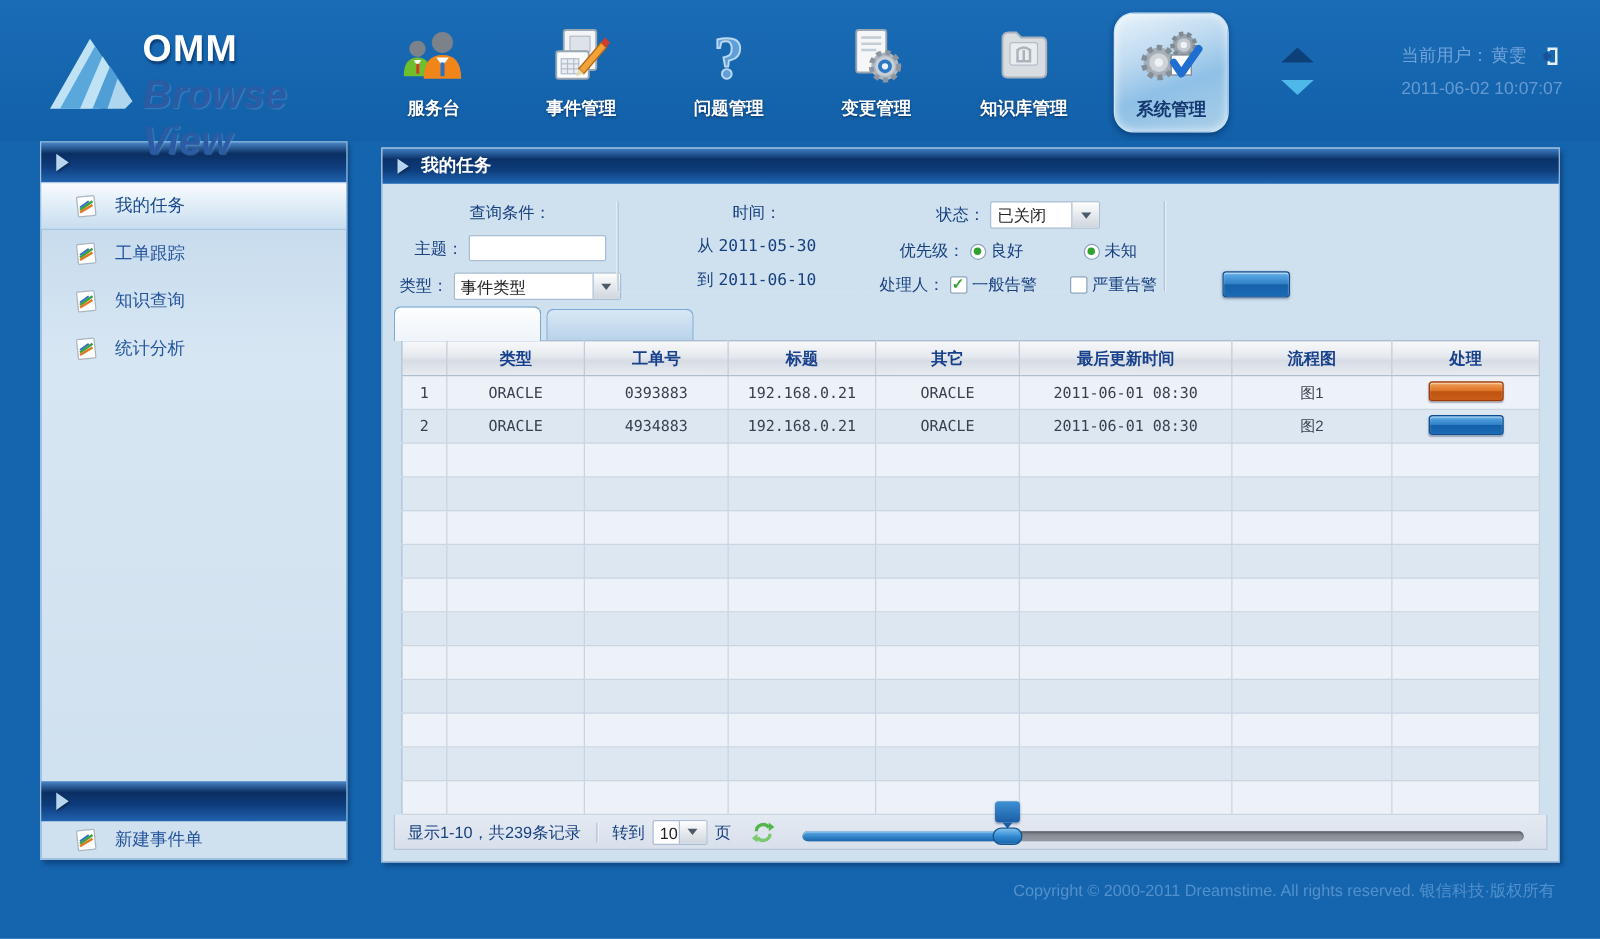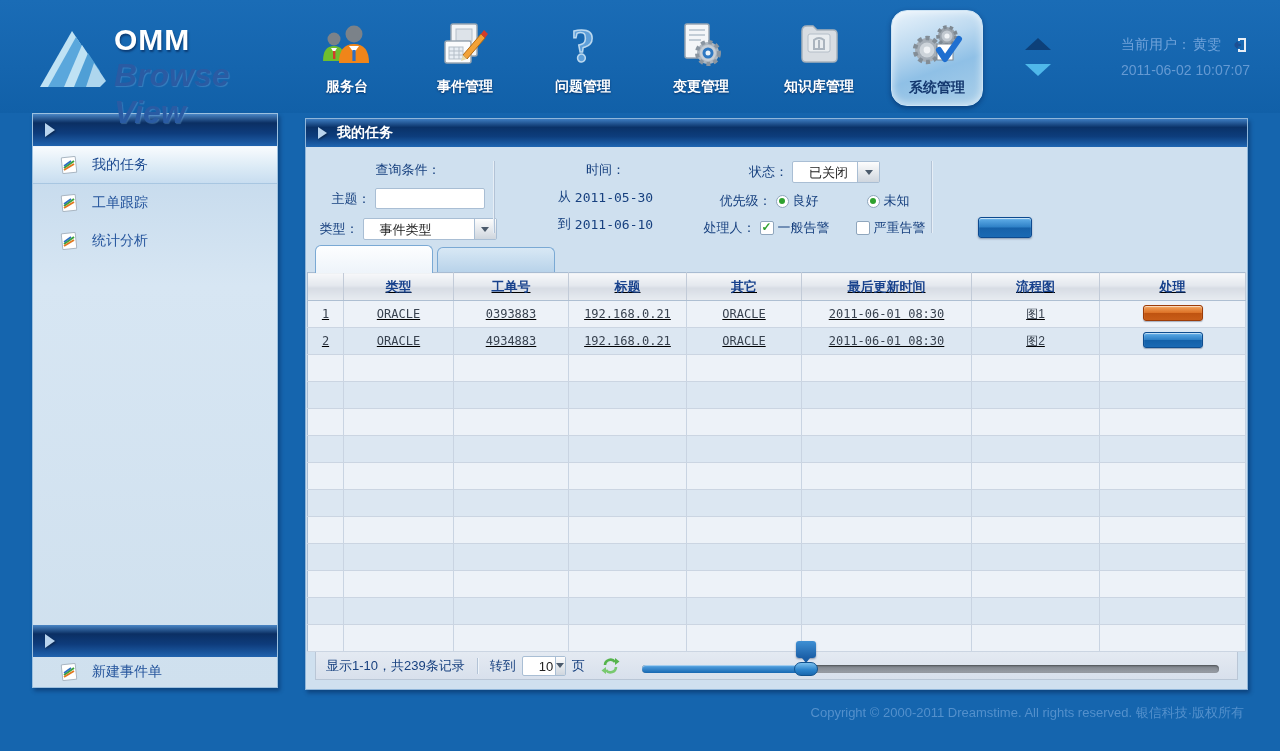--- a/index.html
+++ b/index.html
@@ -83,21 +83,21 @@
   
   .query { flex:none; display:flex; padding:14px 10px 10px 16px; height:96px; font-size:13px; color:#17407f; }
   .q-col { display:flex; flex-direction:column; gap:9px;align-items:center; }
   .q-col1 { width:172px; }
   .q-col2 { width:196px; padding-left:26px; border-left:1px solid #b3c3d6; box-shadow:-1px 0 0 #e6eef6; }
   .q-col3 { width:242px; padding-left:8px; border-right:1px solid #b3c3d6; box-shadow:1px 0 0 #e6eef6; }
   .q-col4 { flex:1; position:relative; }
   .q-row { display:flex; align-items:center; height:22px; gap:4px; white-space:nowrap; }
   .text-input { width:110px; height:21px; background:#ffffff; border:1px solid #a9bed4; border-radius:2px; font-size:12px; padding:0 4px; font-family:"Liberation Sans",sans-serif; }
   .select { display:flex; width:134px; height:22px; border:1px solid #a9bed4; border-radius:2px; background:#ffffff; cursor:pointer; }
-  .select .sel-val { flex:1; padding:2px 16px; font-size:13px; color:#222; overflow:hidden; }
+  .select .sel-val { flex:1; padding:2px 5px; font-size:13px; color:#222; overflow:hidden; }
   .select .sel-btn { width:22px; background:linear-gradient(180deg,#fdfdfd,#cfd6de); border-left:1px solid #a9bed4; display:flex; align-items:center; justify-content:center; }
   .select .sel-btn i { width:0;height:0;border-left:4px solid transparent;border-right:4px solid transparent;border-top:5px solid #4b5a6b; }
   .select.narrow { width:88px; }
   .radio { width:13px; height:13px; border-radius:50%; background:#ffffff; border:1px solid #8fa6bd; display:inline-flex; align-items:center; justify-content:center; cursor:pointer; }
   .radio.sel::after { content:""; width:6px; height:6px; border-radius:50%; background:#2fa12f; }
   .checkbox { width:14px; height:14px; background:#ffffff; border:1px solid #8fa6bd; border-radius:2px; display:inline-flex; align-items:center; justify-content:center; font-size:12px; color:#2fa12f; font-weight:bold; cursor:pointer; }
   .checkbox.checked::after { content:"✓"; margin-top:-2px; }
   .gap18 { width:18px; }
   .glossy-btn {
     position:absolute; left:46px; top:56px; width:54px; height:21px; border-radius:3px; cursor:pointer;
@@ -106,21 +106,21 @@
     box-shadow:inset 0 1px 1px rgba(255,255,255,.7), 0 1px 2px rgba(0,20,60,.35);
   }
 
   
   .tabs { flex:none; display:flex; padding:2px 9px 0 9px; gap:4px; height:30px; }
   .tab { width:118px; height:28px; border:1px solid #7aa9d4; border-bottom:none; border-radius:6px 6px 0 0; cursor:pointer; }
   .tab.active { background:linear-gradient(180deg,#fdfeff 0%,#eef4fa 100%); position:relative; z-index:2; }
   .tab.inactive { background:linear-gradient(180deg,#d8e8f5 0%,#b7d2e9 100%); height:26px; margin-top:2px; }
 
   
-  .table-wrap { flex:none; padding:0 1px; margin-top:-1px;text-decoration:underline; }
+  .table-wrap { flex:none; padding:0 15px; margin-top:-1px; }
   table { width:100%; border-collapse:collapse; table-layout:fixed; background:#eef2f8; border:1px solid #a9bcd2; }
   thead th {
     height:28px; font-size:13px; font-weight:bold; color:#17418c; text-align:center;
     background:linear-gradient(180deg,#f7f8fa 0%,#e4e8ee 45%,#d7dce4 55%,#e8ecf1 100%);
     border-right:1px solid #c2cbd8; border-bottom:1px solid #aebfd2;
   }
   tbody td {
     height:27px; text-align:center; font-size:12px; color:#38424f;
     font-family:"DejaVu Sans Mono", monospace;
     border-right:1px solid #c9d4e2; border-bottom:1px solid #cbd5e2;
@@ -291,20 +291,29 @@
         <span>我的任务</span>
       </div>
       <div class="side-item">
         <svg width="20" height="20" viewBox="0 0 20 20">
           <rect x="3" y="2" width="14" height="16" rx="1" fill="#ffffff" stroke="#a9b6c2" transform="rotate(-6 10 10)"></rect>
           <path d="M5,13 L15,6" stroke="#3aa33a" stroke-width="2" fill="none"></path>
           <path d="M5,15 L15,9" stroke="#e07820" stroke-width="2" fill="none"></path>
           <path d="M5,11 L12,6" stroke="#2d6fc0" stroke-width="1.6" fill="none"></path>
         </svg>
         <span>工单跟踪</span>
+      </div>
+      <div class="side-item">
+        <svg width="20" height="20" viewBox="0 0 20 20">
+          <rect x="3" y="2" width="14" height="16" rx="1" fill="#ffffff" stroke="#a9b6c2" transform="rotate(-6 10 10)"></rect>
+          <path d="M5,13 L15,6" stroke="#3aa33a" stroke-width="2" fill="none"></path>
+          <path d="M5,15 L15,9" stroke="#e07820" stroke-width="2" fill="none"></path>
+          <path d="M5,11 L12,6" stroke="#2d6fc0" stroke-width="1.6" fill="none"></path>
+        </svg>
+        <span>知识查询</span>
       </div>
       <div class="side-item">
         <svg width="20" height="20" viewBox="0 0 20 20">
           <rect x="3" y="2" width="14" height="16" rx="1" fill="#ffffff" stroke="#a9b6c2" transform="rotate(-6 10 10)"></rect>
           <path d="M5,13 L15,6" stroke="#3aa33a" stroke-width="2" fill="none"></path>
           <path d="M5,15 L15,9" stroke="#e07820" stroke-width="2" fill="none"></path>
           <path d="M5,11 L12,6" stroke="#2d6fc0" stroke-width="1.6" fill="none"></path>
         </svg>
         <span>统计分析</span>
       </div>

